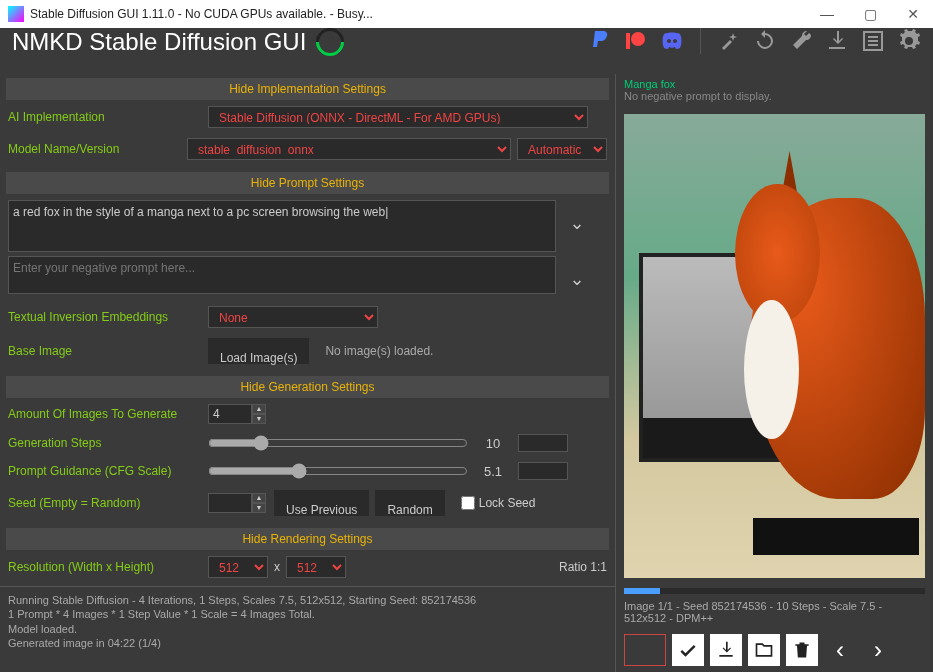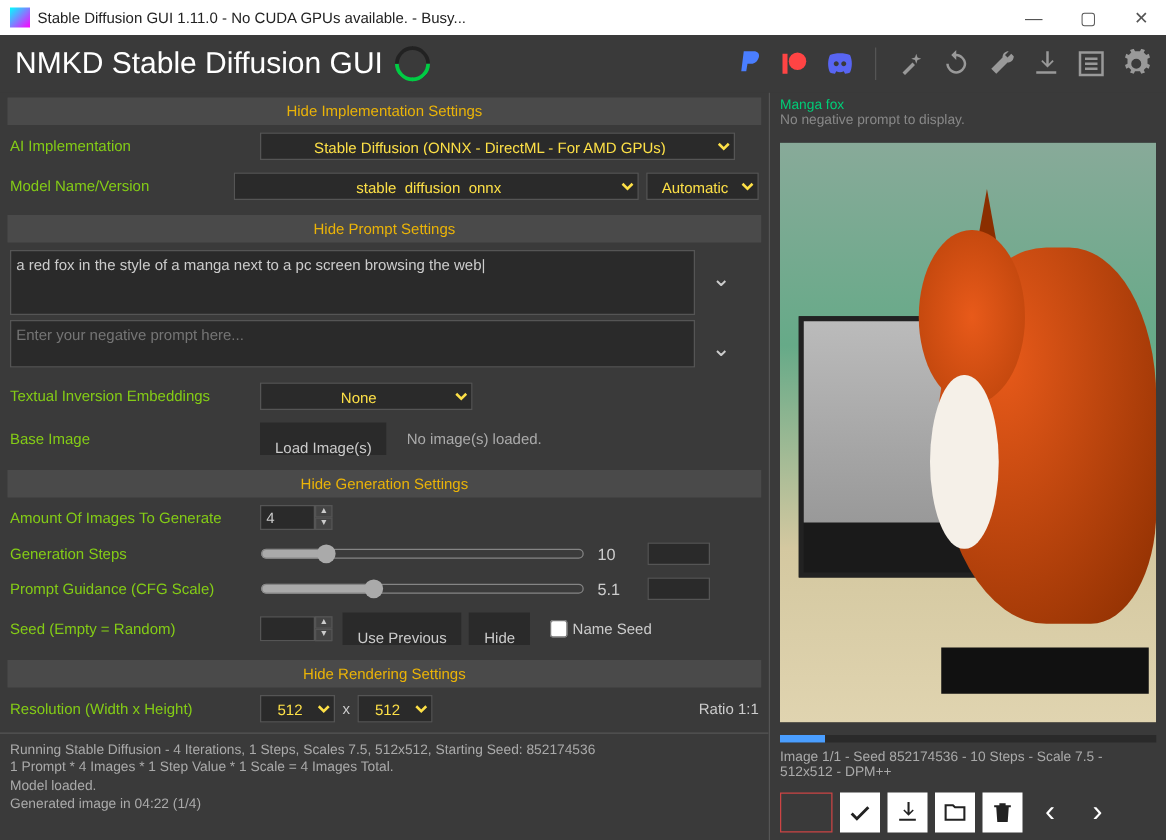--- a/index.html
+++ b/index.html
@@ -1,49 +1,49 @@
 <!DOCTYPE html>
 <html><head>
 <meta charset="utf-8">
 <style>
 * { margin: 0; padding: 0; box-sizing: border-box; font-family: 'Segoe UI', Arial, sans-serif; }
 body { background: #3a3a3a; color: #ccc; width: 933px; height: 672px; overflow: hidden; display: flex; flex-direction: column; }
 .titlebar { background: #fff; height: 28px; display: flex; align-items: center; padding: 0 8px; color: #222; font-size: 12px; }
 .titlebar-icon { width: 16px; height: 16px; background: linear-gradient(135deg, #0ff, #f0f); margin-right: 6px; }
 .titlebar-controls { margin-left: auto; display: flex; gap: 18px; color: #555; font-size: 14px; }
 .titlebar-controls span { cursor: pointer; padding: 2px 6px; }
-.header { background: #3a3a3a; height: 46px; display: flex; align-items: center; padding: 12px 12px; }
+.header { background: #3a3a3a; height: 46px; display: flex; align-items: flex-start; padding: 0 12px; }
 .header-title { font-size: 24px; color: #fff; font-weight: 300; }
 .header-logo { width: 28px; height: 28px; border-radius: 50%; border: 3px solid; border-color: #222 #0c4 #0c4 #222; margin-left: 10px; transform: rotate(45deg); }
 .header-icons { margin-left: auto; display: flex; gap: 12px; align-items: center; }
 .header-icons svg { width: 24px; height: 24px; fill: #999; cursor: pointer; }
 .header-icons .sep { width: 1px; height: 26px; background: #555; margin: 0 4px; }
 .main { display: flex; flex: 1; overflow: hidden; }
 .left-panel { width: 615px; background: #3a3a3a; display: flex; flex-direction: column; overflow-y: auto; }
 .right-panel { flex: 1; background: #3a3a3a; display: flex; flex-direction: column; border-left: 1px solid #555; }
 .section-header { background: #4a4a4a; text-align: center; padding: 4px; font-size: 12px; color: #eab308; margin: 4px 6px; cursor: pointer; }
 .row { display: flex; align-items: center; padding: 2px 8px; margin-bottom: 6px; }
 .row-label { width: 200px; font-size: 12px; color: #84cc16; }
 .row-content { flex: 1; display: flex; align-items: center; gap: 6px; }
-select { background: #2a2a2a; color: #fde047; border: 1px solid #555; padding: 3px 6px; font-size: 12px; height: 22px; text-align: center; }
+select { background: #2a2a2a; color: #ef4444; border: 1px solid #555; padding: 3px 6px; font-size: 12px; height: 22px; }
 select.wide { width: 380px; }
 select.med { width: 324px; }
 select.sm { width: 90px; }
 textarea { background: #2a2a2a; color: #ccc; border: 1px solid #555; padding: 4px; font-size: 12px; resize: none; width: 548px; }
 .prompt-area { display: flex; margin: 2px 8px; align-items: flex-start; }
 .expand-btn { width: 30px; height: 46px; display: flex; align-items: center; justify-content: center; color: #ccc; font-size: 18px; cursor: pointer; margin-left: 6px; }
 input[type=text], input[type=number] { background: #2a2a2a; color: #ccc; border: 1px solid #555; padding: 2px 4px; font-size: 12px; height: 20px; }
 .num-spin { width: 60px; display: flex; }
 .num-spin input { width: 44px; }
 .num-spin .spins { display: flex; flex-direction: column; width: 14px; }
 .num-spin .spins span { height: 10px; background: #444; border: 1px solid #555; font-size: 7px; text-align: center; line-height: 8px; cursor: pointer; }
 .btn { background: #2a2a2a; border: none; color: #ccc; padding: 13px 12px; font-size: 12px; cursor: pointer; height: 22px; }
 .slider-row { display: flex; align-items: center; gap: 10px; }
 input[type=range] { width: 260px; accent-color: #aaa; }
-.slider-val { width: 30px; text-align: left; font-size: 13px; color: #ccc; }
+.slider-val { width: 30px; text-align: center; font-size: 13px; color: #ccc; }
 .slider-box { width: 50px; height: 18px; background: #2a2a2a; border: 1px solid #555; }
 .checkbox { display: flex; align-items: center; gap: 4px; font-size: 12px; }
 .checkbox input { width: 14px; height: 14px; }
 .log { background: #3a3a3a; padding: 6px 8px; font-size: 11px; color: #aaa; line-height: 1.3; border-top: 1px solid #555; }
 .preview-header { padding: 4px 8px; font-size: 11px; }
 .preview-header .title { color: #0c7; }
 .preview-header .neg { color: #888; }
 .preview-img { flex: 1; margin: 8px; background: #222; position: relative; overflow: hidden; }
 .fox-scene { width: 100%; height: 100%; position: relative; background: linear-gradient(#8a9 0%, #6a8 35%, #d4c8a0 70%, #e0d4b0 100%); }
 .monitor { position: absolute; top: 30%; left: 5%; width: 60%; height: 45%; background: #1a1a1a; border: 4px solid #222; }
@@ -193,24 +193,24 @@
       <div class="row-label">Seed (Empty = Random)</div>
       <div class="row-content">
         <div class="num-spin">
           <input type="text" value="" style="">
           <div class="spins">
               <span>▲</span>
               <span>▼</span>
             </div>
         </div>
         <button class="btn">Use Previous</button>
-        <button class="btn">Hide</button>
+        <button class="btn">Random</button>
         <label class="checkbox" style="margin-left:10px">
           <input type="checkbox" style="">
-          <span>Name Seed</span>
+          <span>Lock Seed</span>
         </label>
       </div>
     </div>
 
     <div class="section-header">Hide Rendering Settings</div>
     <div class="row">
       <div class="row-label">Resolution (Width x Height)</div>
       <div class="row-content">
         <select class="sel-res"><option>512</option></select>
         <span class="x-sep">x</span>

